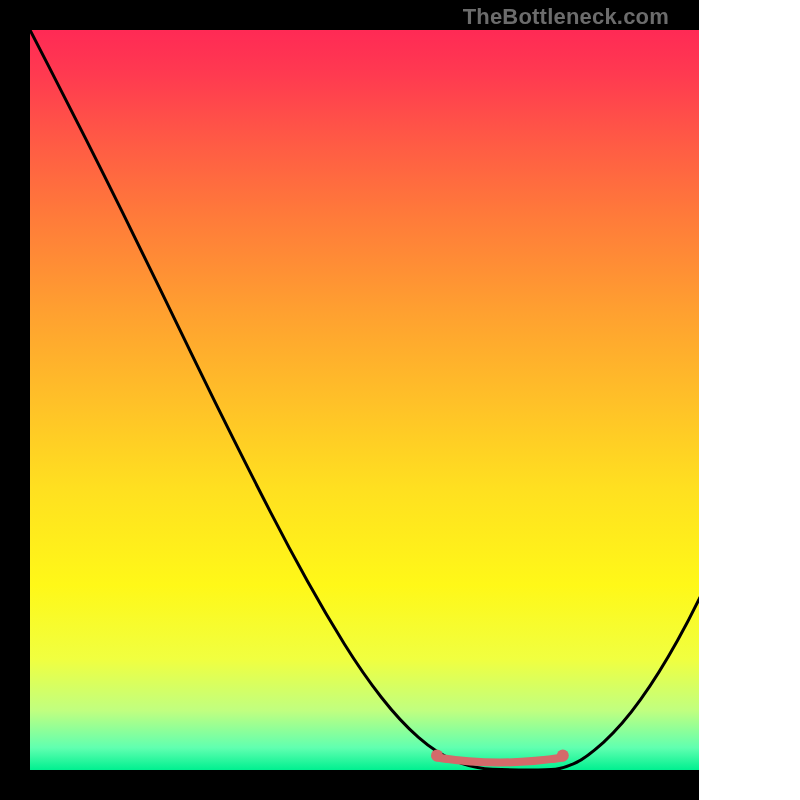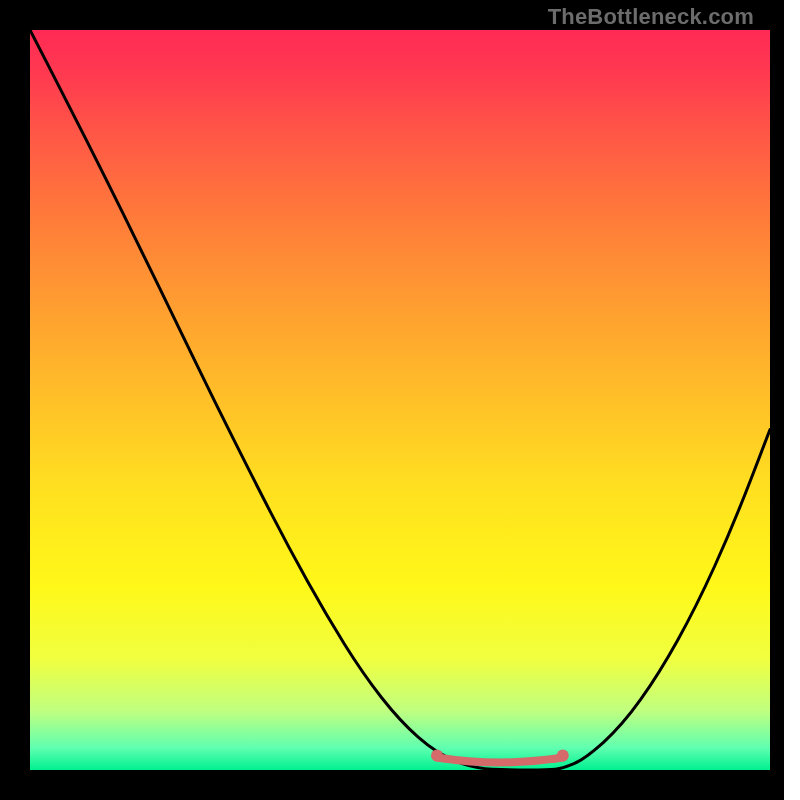--- a/index.html
+++ b/index.html
@@ -1,21 +1,21 @@
 <!DOCTYPE html>
 <html><head>
 <meta charset="utf-8">
 <style>
   body {
     margin: 0;
     padding: 0;
     background: #fff;
   }
   .canvas {
-    width: 784px;
+    width: 699px;
     height: 800px;
     position: relative;
     background: #000;
     overflow: hidden;
   }
   .plot-area {
     position: absolute;
     left: 30px;
     top: 30px;
     width: 740px;

